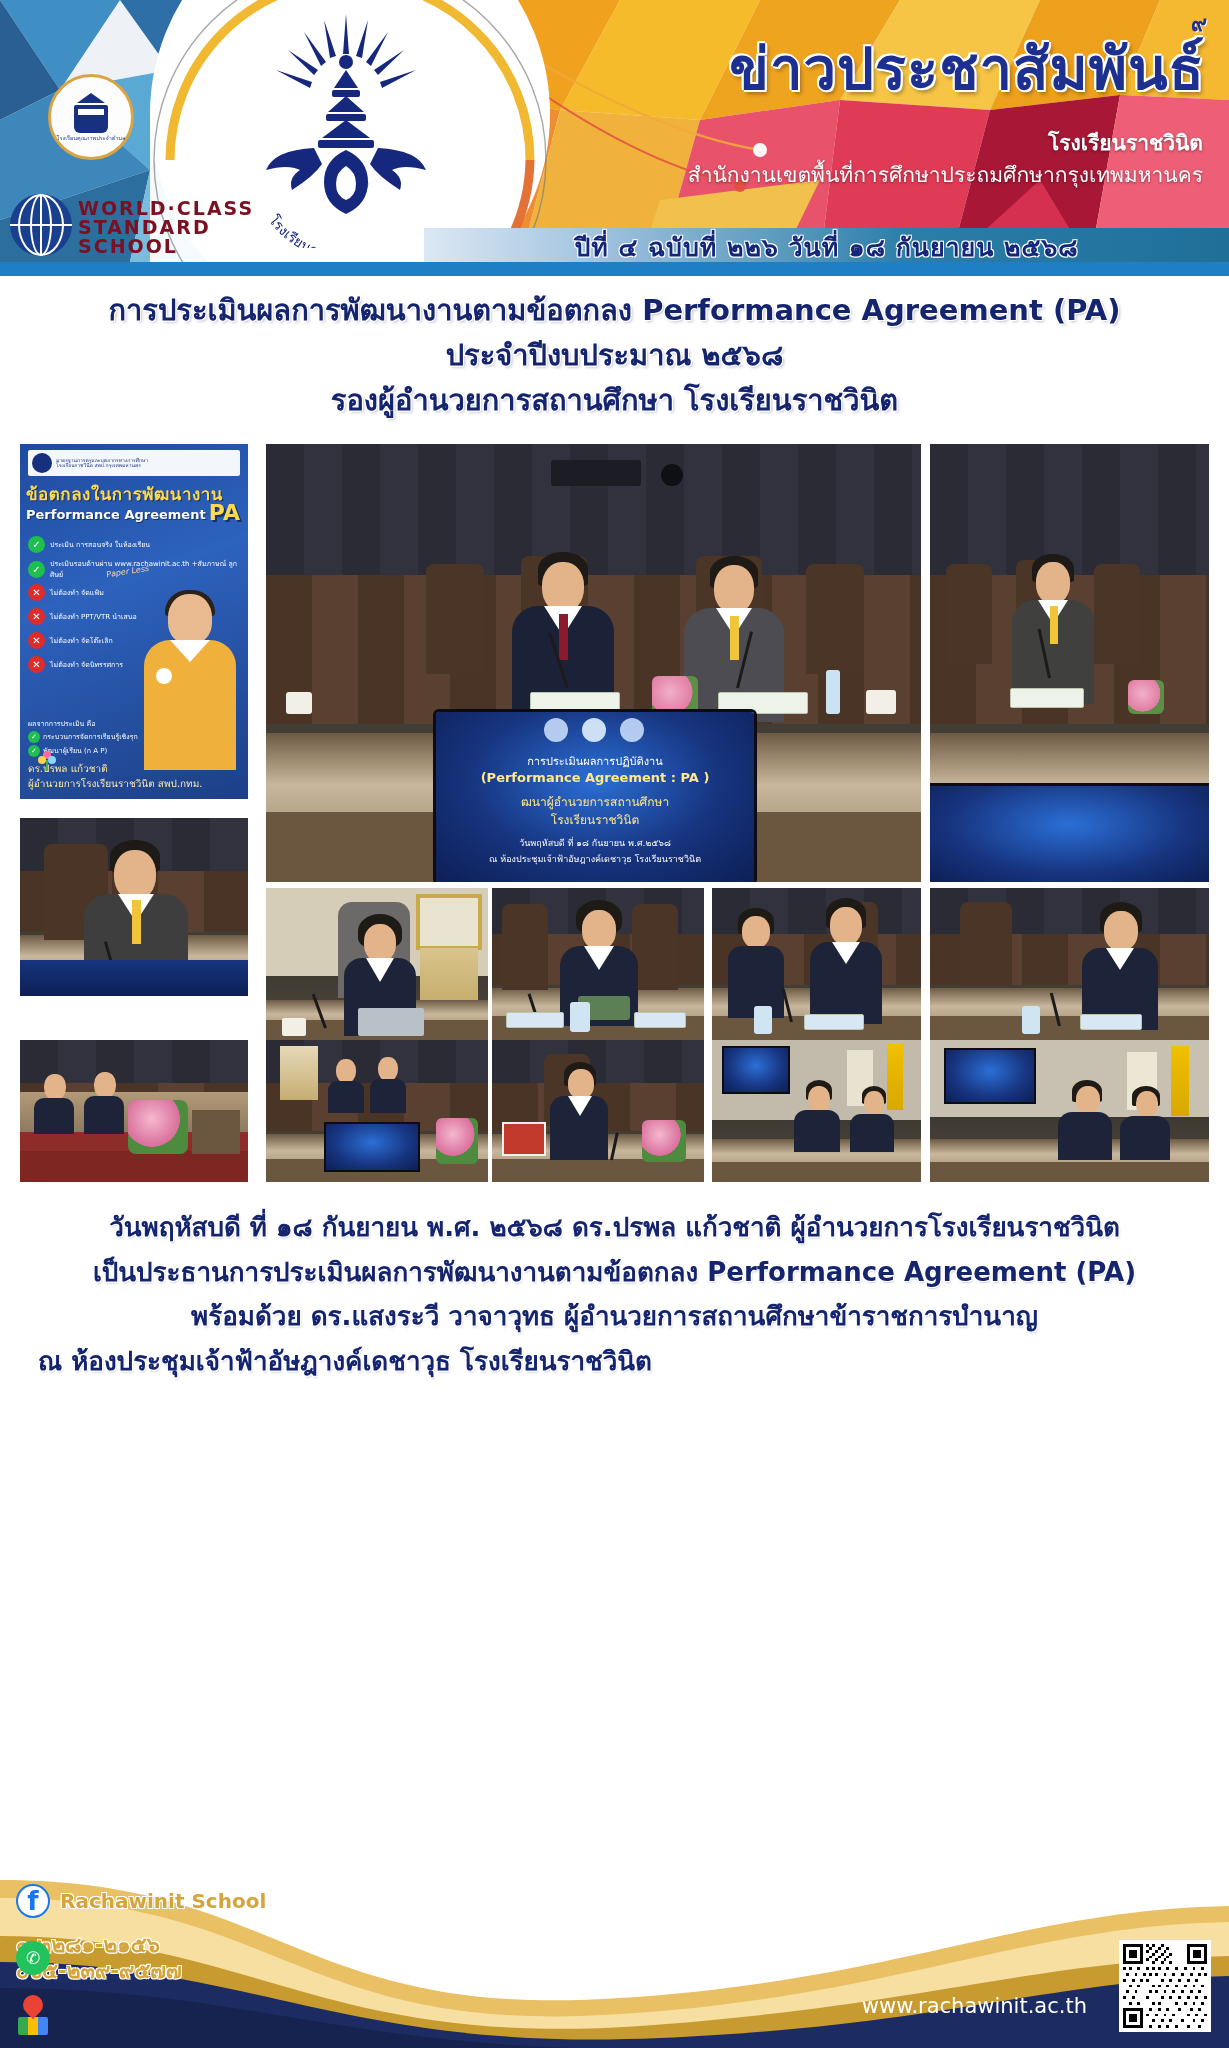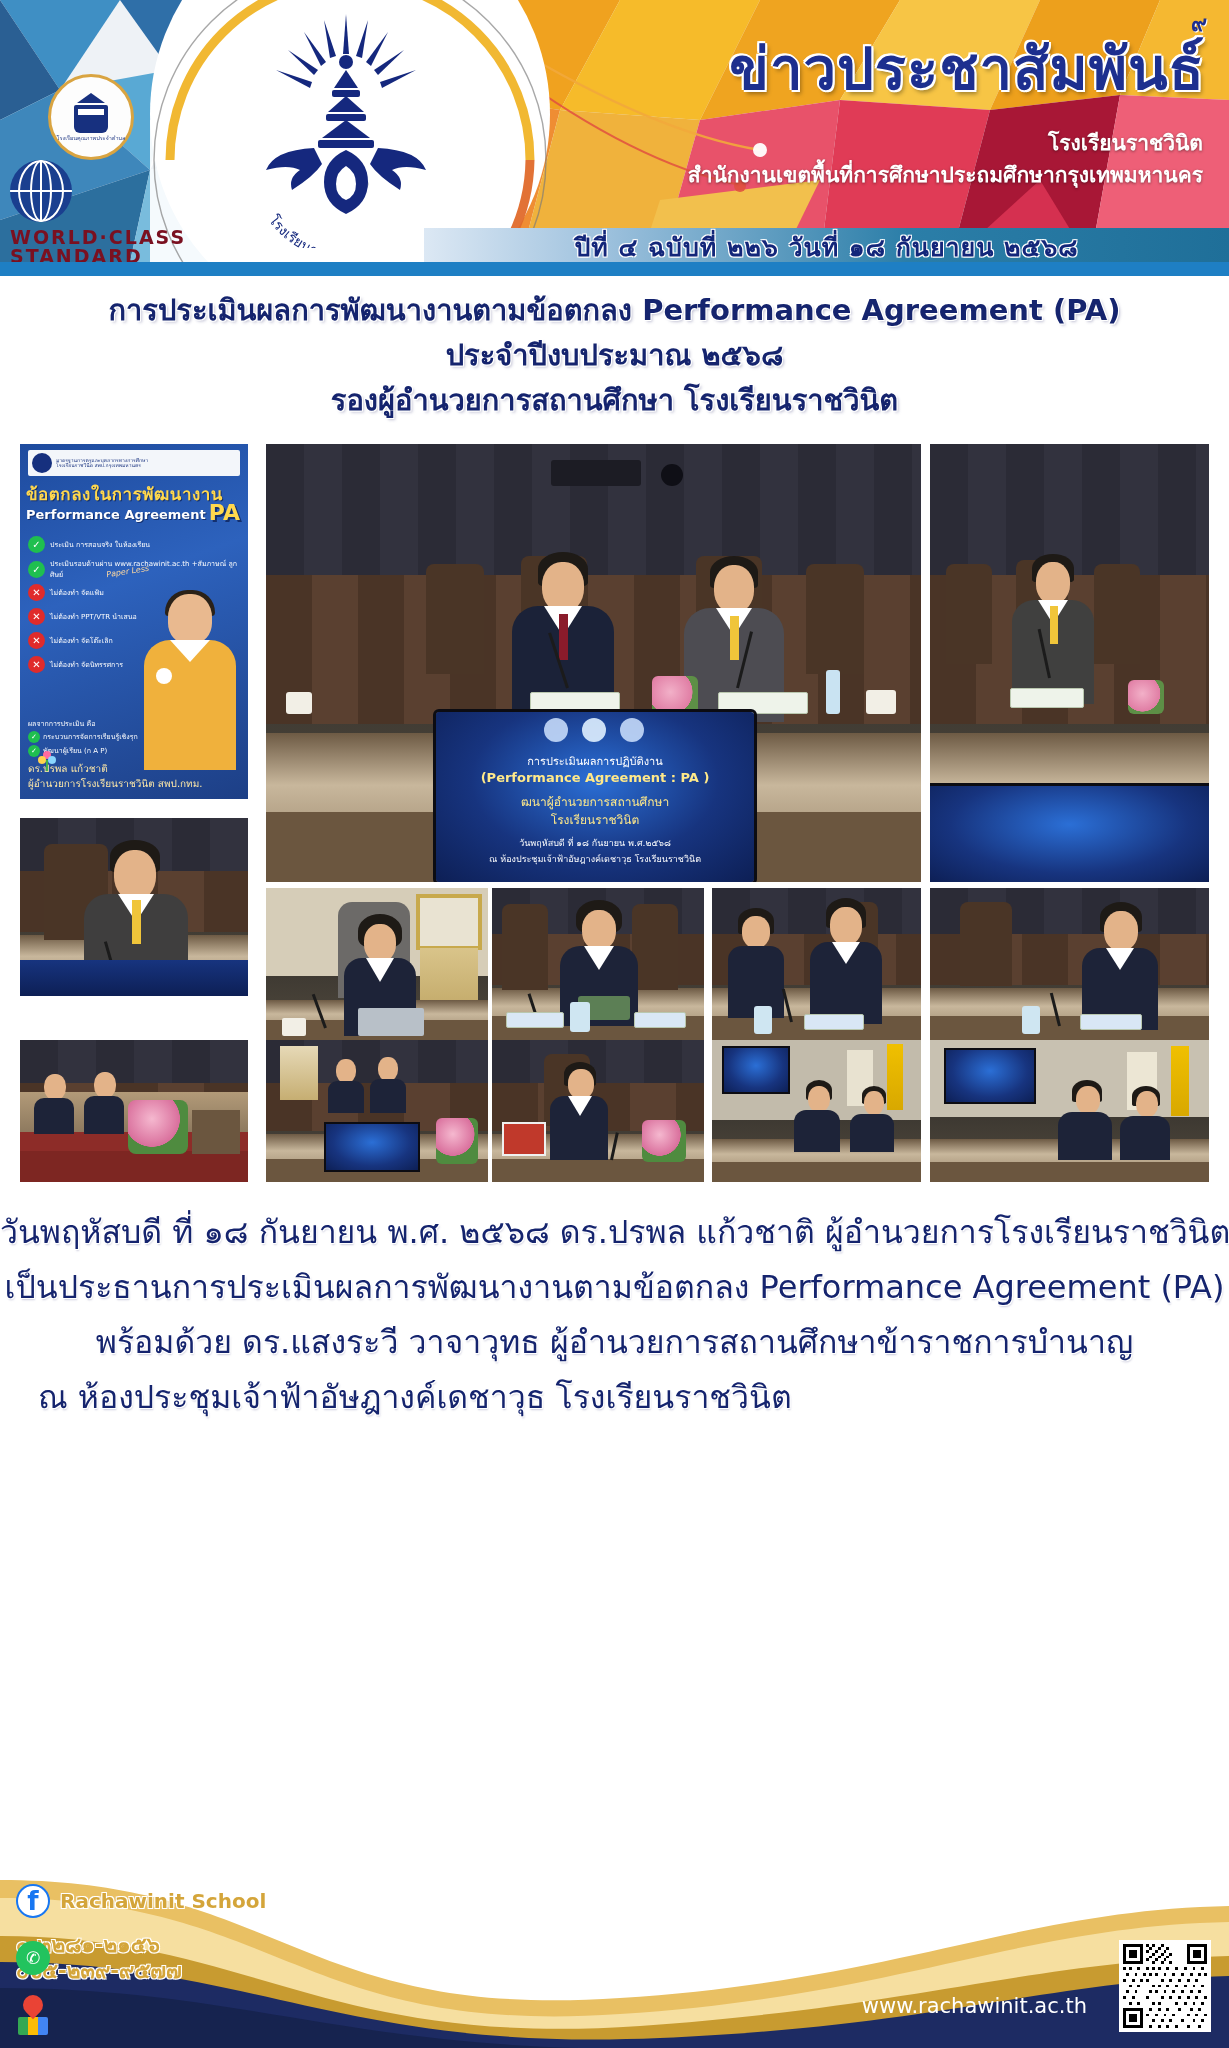--- a/index.html
+++ b/index.html
@@ -33,21 +33,21 @@
     border-radius:50%; background:#fdfdfd; border:3px solid #d9a441;
     display:flex; align-items:center; justify-content:center; flex-direction:column;
   }
   .qual-badge .bk { width:34px; height:28px; background:#17307f; border-radius:2px 2px 6px 6px; position:relative;}
   .qual-badge .bk:after{content:""; position:absolute; left:4px; top:4px; width:26px;height:6px;background:#fff;}
   .qual-badge .cap { width:0;height:0;border-left:14px solid transparent;border-right:14px solid transparent;border-bottom:10px solid #17307f; margin-bottom:2px;}
   .qual-badge .txt{ font-size:5.5px; color:#17307f; margin-top:2px; text-align:center; line-height:1.15;}
 
   .wcs{
     position:absolute; left:10px; top:160px; width:180px; height:96px;
-    display:flex; align-items:flex-start; gap:6px;flex-direction:column;
+    display:flex; align-items:flex-end; gap:6px;
   }
   .wcs .globe{
     width:62px;height:62px;border-radius:50%;
     background:#1a3f8f;
     position:relative; overflow:hidden; flex:none;
   }
   .wcs .globe:before{content:"";position:absolute;left:50%;top:0;width:2px;height:100%;background:#fff;transform:translateX(-50%);}
   .wcs .globe:after{content:"";position:absolute;left:0;top:50%;width:100%;height:2px;background:#fff;transform:translateY(-50%);}
   .wcs .globe .m1,.wcs .globe .m2{position:absolute;left:8px;top:0;width:46px;height:100%;border:2px solid #fff;border-radius:50%;}
   .wcs .globe .m2{left:20px;width:22px;}
@@ -65,21 +65,21 @@
   }
   .news-issue-sup{
     position:absolute; right:22px; top:6px; font-size:22px; color:#1d2f8f; font-weight:700;
     text-shadow:1px 1px 0 #fff;
   }
   .school-name{
     position:absolute; right:26px; top:126px; font-size:21px; color:#fff; font-weight:600;
     text-shadow:0 1px 3px rgba(0,0,0,.45); white-space:nowrap;
   }
   .office-name{
-    position:absolute; right:26px; top:158px; font-size:21px; color:#fff; font-weight:700;
+    position:absolute; right:26px; top:158px; font-size:21px; color:#fff; font-weight:400;
     text-shadow:0 1px 3px rgba(0,0,0,.45); white-space:nowrap;
   }
   .issue-bar{
     position:absolute; left:424px; top:228px; width:805px; height:38px;
     background:linear-gradient(90deg,#dce8f4 0%, #9fc2de 22%, #2b7ea8 60%, #1f6f99 100%);
     display:flex; align-items:center; justify-content:center;
   }
   .issue-bar .t{
     font-size:25px; font-weight:700; color:#13267a; letter-spacing:1px;
     text-shadow:1px 1px 0 #fff, -1px -1px 0 #fff, 1px -1px 0 #fff, -1px 1px 0 #fff;
@@ -173,21 +173,21 @@
   
   #phK{ left:930px; top:0; width:279px; height:438px; }
   #phL{ left:930px; top:444px; width:279px; height:152px; }
   #phM{ left:930px; top:596px; width:279px; height:142px; }
 
   
   .bodytext{
     position:absolute; left:0; top:1205px; width:1229px; text-align:center;
   }
   .bodytext p{
-    font-size:32px; color:#15246e; line-height:1.72; font-weight:400;
+    font-size:26px; color:#15246e; line-height:1.72; font-weight:700;
     text-shadow:1px 1px 0 #fff, -1px -1px 0 #fff, 1px -1px 0 #fff, -1px 1px 0 #fff,
                 1px 2px 2px rgba(130,130,170,.4);
     white-space:nowrap;
   }
   .bodytext p.last{ text-align:left; padding-left:38px; }
 
   
   .footer{ position:absolute; left:0; bottom:0; width:1229px; height:178px; overflow:hidden;}
   .footer .wave{ position:absolute; left:0; bottom:0; width:1229px; height:178px;}
   .fgroup{ position:absolute; display:flex; align-items:center; gap:10px; z-index:4;}

